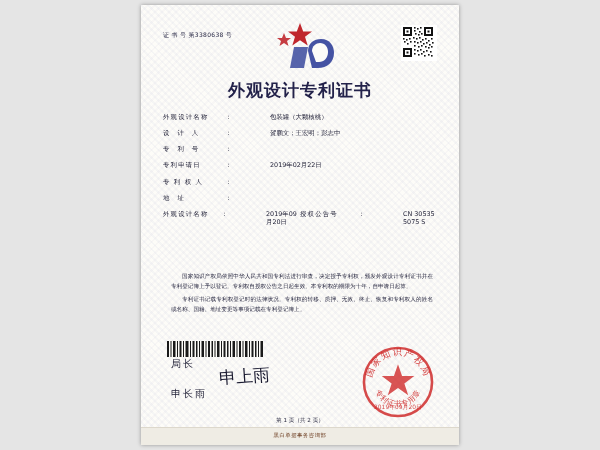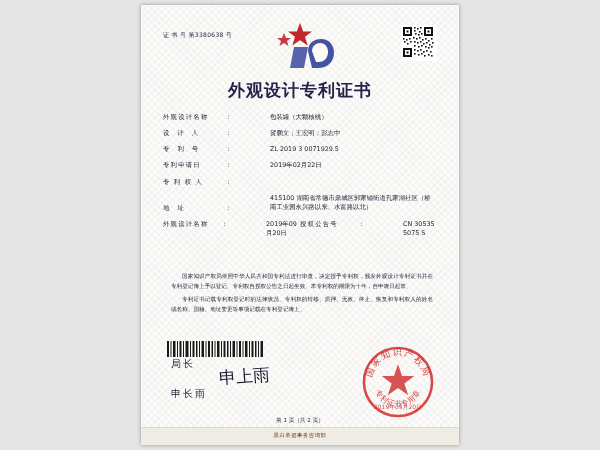--- a/index.html
+++ b/index.html
@@ -233,38 +233,36 @@
 
         <div class="frow">
           <span class="flabel">设 计 人</span>
           <span class="fcolon">:</span>
           <span class="fvalue">贺鹏文；王宏明；彭志中</span>
         </div>
 
         <div class="frow">
           <span class="flabel">专 利 号</span>
           <span class="fcolon">:</span>
-          <span class="fvalue">ZL 2019 3 0071929.5</span>
         </div>
 
         <div class="frow">
           <span class="flabel narrow">专利申请日</span>
           <span class="fcolon">:</span>
           <span class="fvalue">2019年02月22日</span>
         </div>
 
         <div class="frow">
           <span class="flabel narrow">专 利 权 人</span>
           <span class="fcolon">:</span>
         </div>
 
         <div class="frow">
           <span class="flabel">地    址</span>
           <span class="fcolon">:</span>
-          <span class="fvalue two">415100 湖南省常德市鼎城区郭家铺街道孔家湖社区（桥南工业园永兴路以东、水富路以北）</span>
         </div>
 
         <div class="frow2">
           <span class="half">
             <span class="flabel narrow">外观设计名称</span>
             <span class="fcolon">:</span>
             <span class="fvalue">2019年09月20日</span>
           </span>
           <span class="half">
             <span class="flabel narrow">授权公告号</span>

